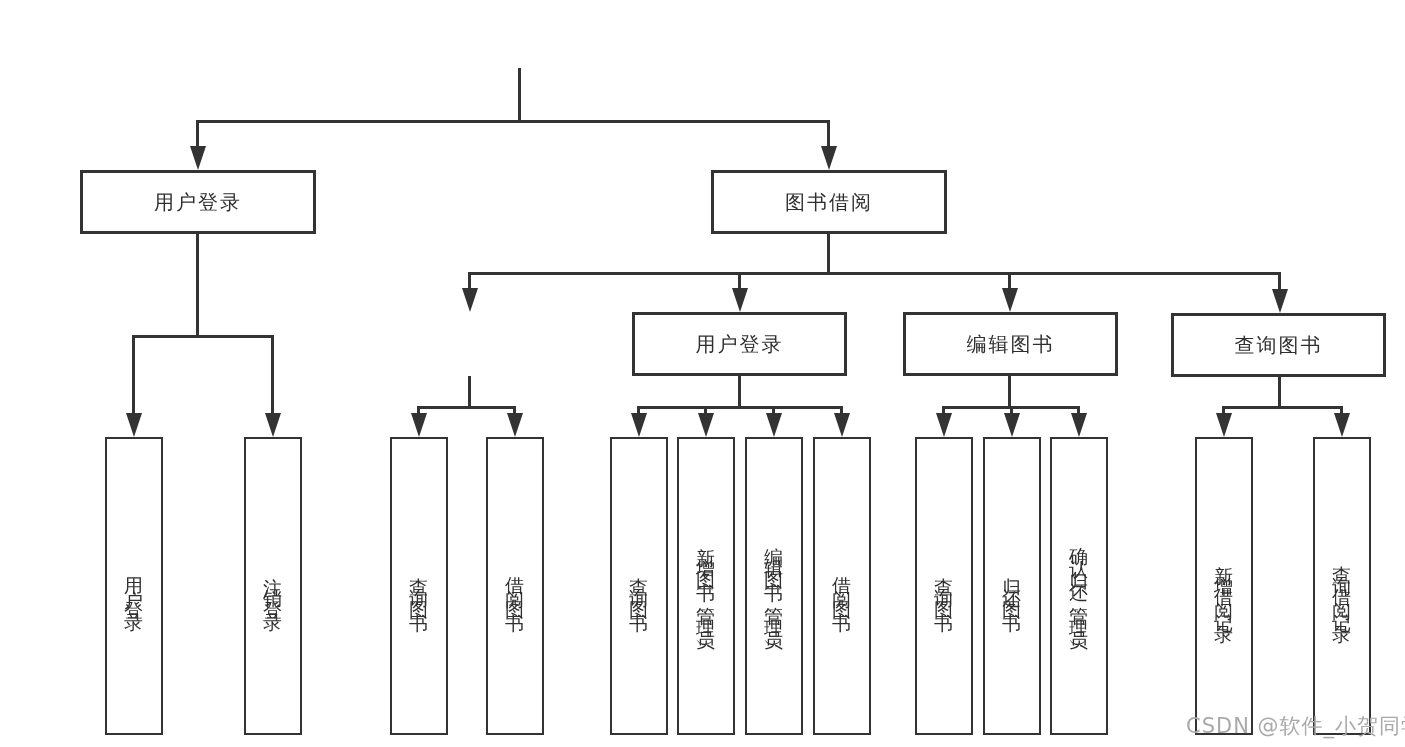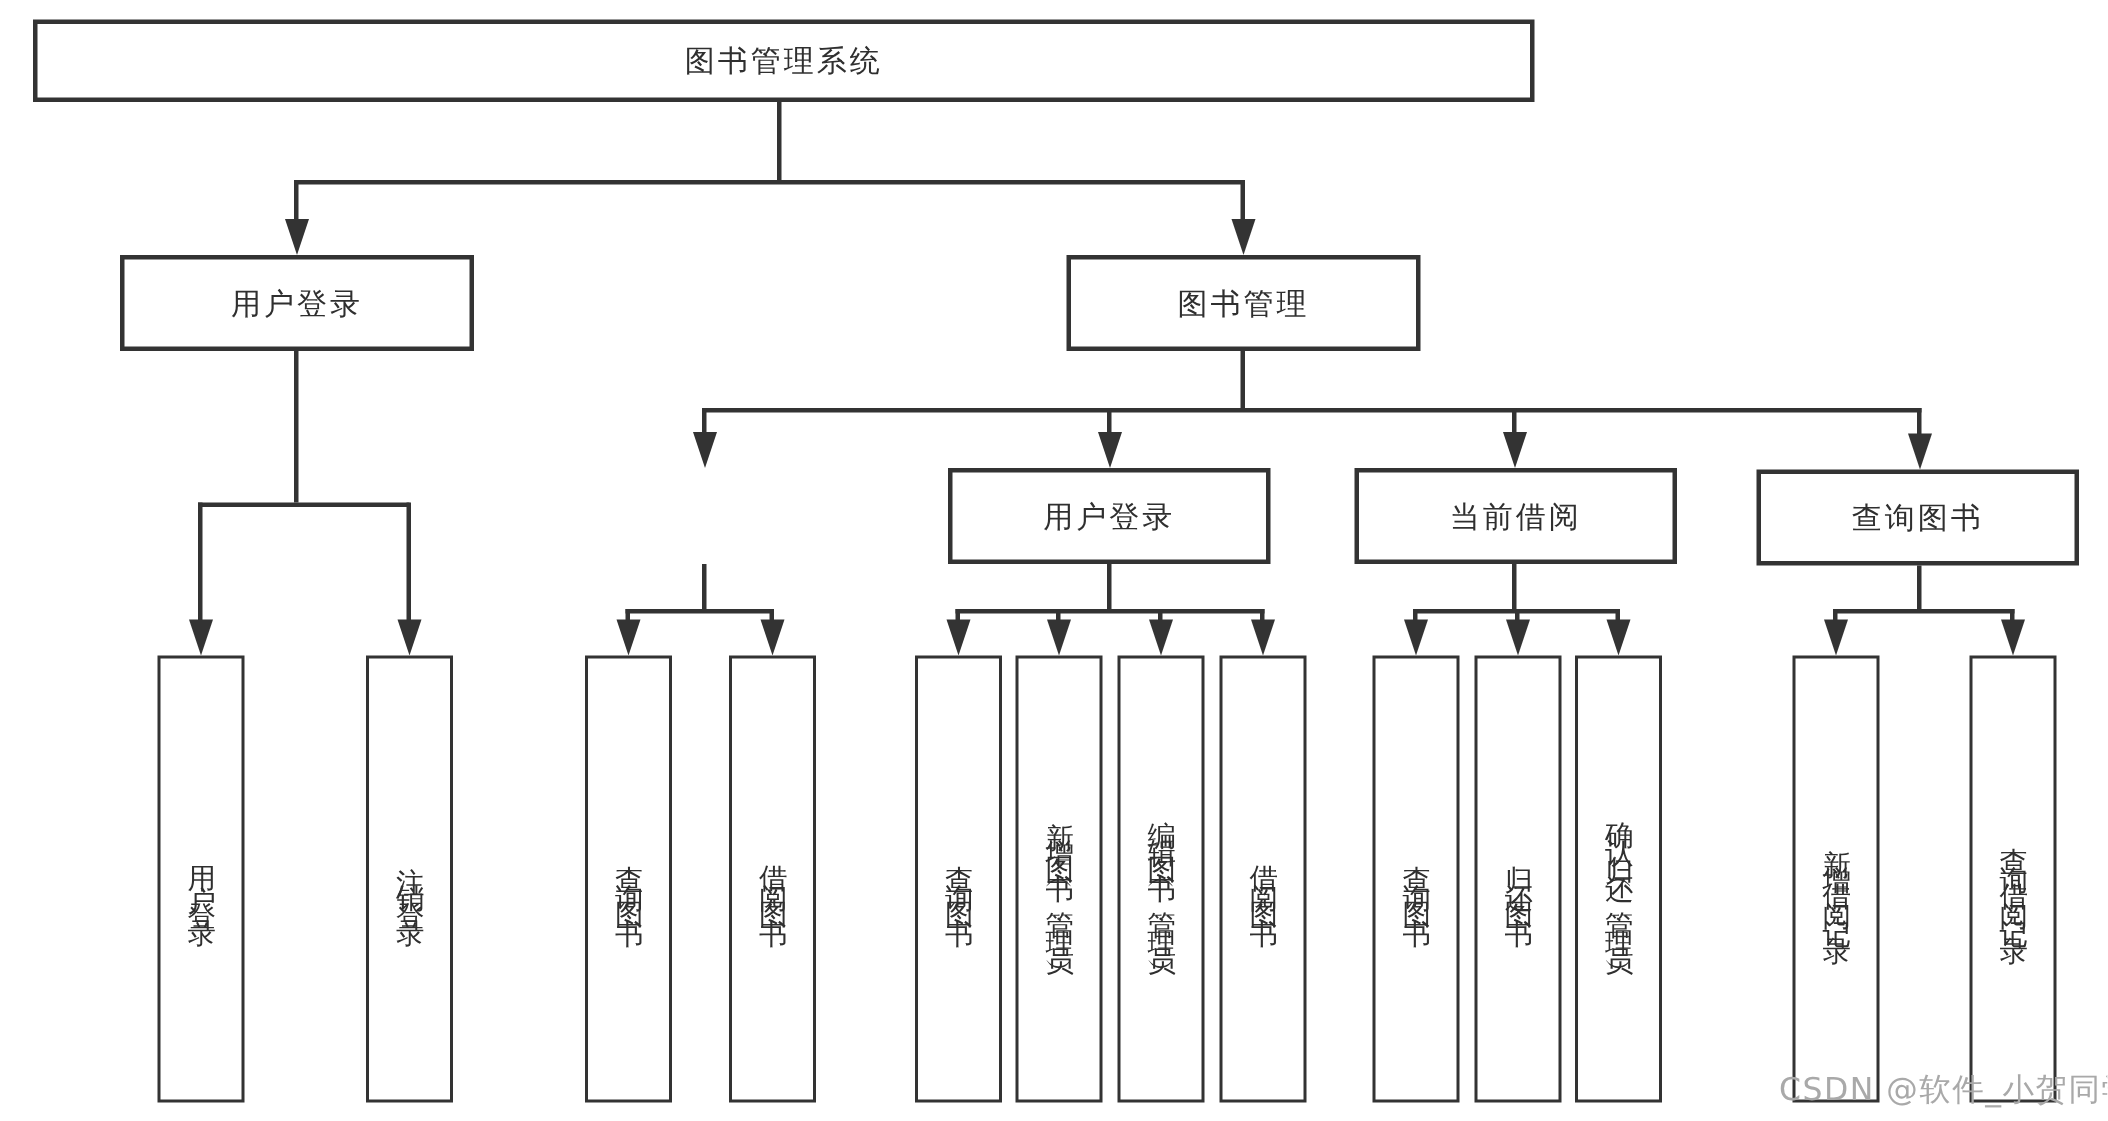--- a/index.html
+++ b/index.html
@@ -66,52 +66,51 @@
     color: var(--watermark);
     letter-spacing: 1px;
     white-space: nowrap;
   }
 </style>
 </head>
 <body>
 
 <div class="canvas">
 
-  <div class="node" style="left:22px; top:13px; width:1001px; height:55px;">图书管理系统</div>
 
   <div class="vline" style="left:518px; top:68px; height:52px;"></div>
   <div class="hline" style="left:196px; top:120px; width:634px;"></div>
   <div class="vline" style="left:196px; top:120px; height:28px;"></div>
   <div class="arrow" style="left:190px; top:146px;"></div>
   <div class="vline" style="left:827px; top:120px; height:28px;"></div>
   <div class="arrow" style="left:821px; top:146px;"></div>
 
   <div class="node" style="left:80px; top:170px; width:236px; height:64px;">用户登录</div>
-  <div class="node" style="left:711px; top:170px; width:236px; height:64px;">图书管理</div>
+  <div class="node" style="left:711px; top:170px; width:236px; height:64px;">图书借阅</div>
 
   <div class="vline" style="left:196px; top:234px; height:101px;"></div>
   <div class="hline" style="left:132px; top:335px; width:141px;"></div>
   <div class="vline" style="left:132px; top:335px; height:80px;"></div>
   <div class="arrow" style="left:126px; top:413px;"></div>
   <div class="vline" style="left:271px; top:335px; height:80px;"></div>
   <div class="arrow" style="left:265px; top:413px;"></div>
 
   <div class="vline" style="left:827px; top:234px; height:38px;"></div>
   <div class="hline" style="left:468px; top:272px; width:813px;"></div>
   <div class="vline" style="left:468px; top:272px; height:18px;"></div>
   <div class="arrow" style="left:462px; top:288px;"></div>
   <div class="vline" style="left:738px; top:272px; height:18px;"></div>
   <div class="arrow" style="left:732px; top:288px;"></div>
   <div class="vline" style="left:1008px; top:272px; height:18px;"></div>
   <div class="arrow" style="left:1002px; top:288px;"></div>
   <div class="vline" style="left:1278px; top:272px; height:18px;"></div>
   <div class="arrow" style="left:1272px; top:289px;"></div>
 
   <div class="node" style="left:632px; top:312px; width:215px; height:64px;">用户登录</div>
-  <div class="node" style="left:903px; top:312px; width:215px; height:64px;">当前借阅</div>
+  <div class="node" style="left:903px; top:312px; width:215px; height:64px;">编辑图书</div>
   <div class="node" style="left:1171px; top:313px; width:215px; height:64px;">查询图书</div>
 
   <div class="vline" style="left:468px; top:376px; height:30px;"></div>
   <div class="hline" style="left:417px; top:406px; width:99px;"></div>
   <div class="vline" style="left:417px; top:406px; height:9px;"></div>
   <div class="arrow" style="left:411px; top:413px;"></div>
   <div class="vline" style="left:513px; top:406px; height:9px;"></div>
   <div class="arrow" style="left:507px; top:413px;"></div>
 
   <div class="vline" style="left:738px; top:376px; height:30px;"></div>

